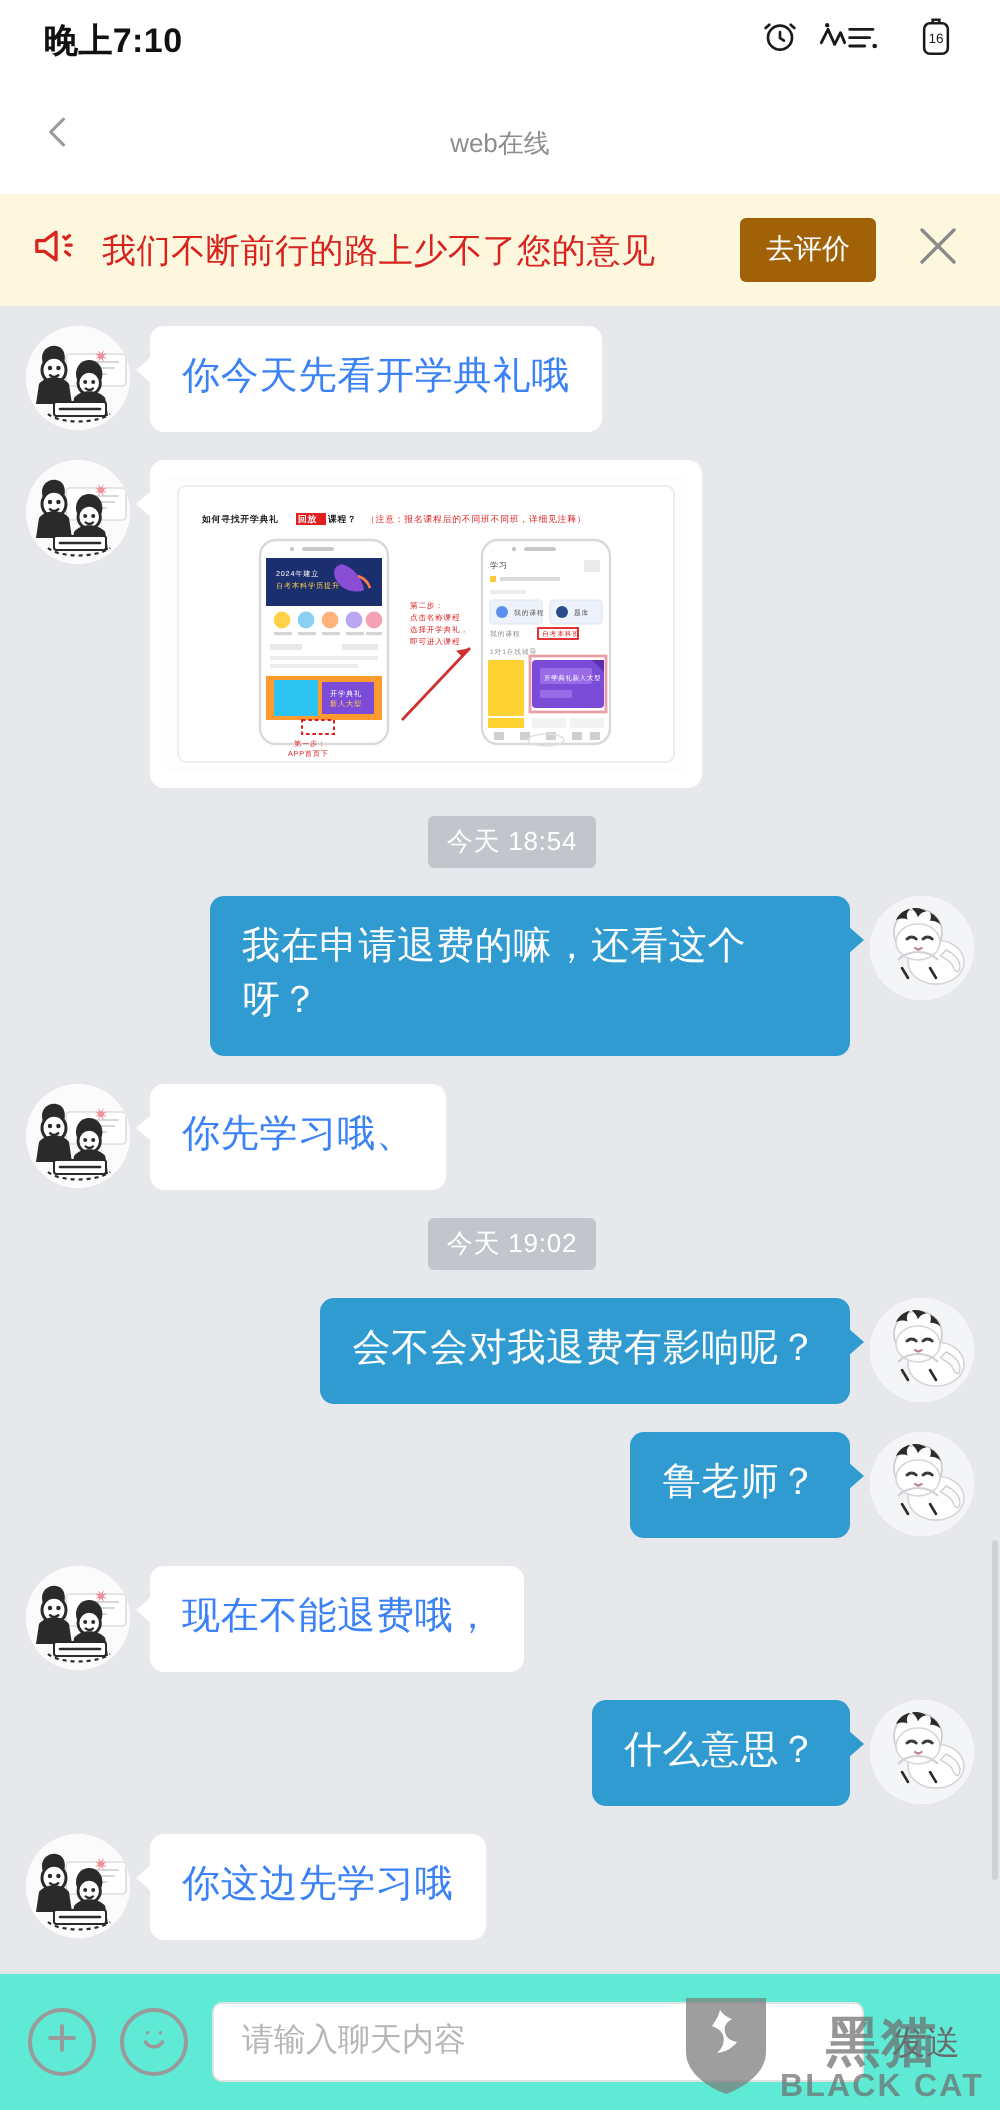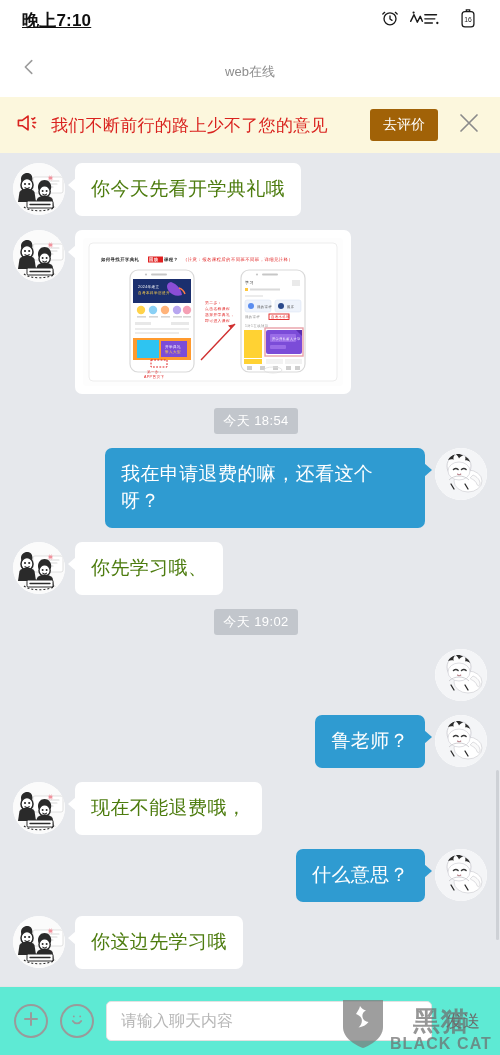--- a/index.html
+++ b/index.html
@@ -10,21 +10,21 @@
     overflow: hidden;
   }
   #app { position: relative; width: 500px; height: 1055px; background: #e6e8ec; }
 
   
   .statusbar {
     height: 40px; background: #ffffff;
     display: flex; align-items: center; justify-content: space-between;
     padding: 0 22px;
   }
-  .status-time { font-size: 17px; font-weight: 700; color: #111; letter-spacing: .2px; text-decoration: underline; }
+  .status-time { font-size: 17px; font-weight: 700; color: #111; letter-spacing: .2px; }
   .status-icons { display: flex; align-items: center; gap: 9px; }
 
   
   .header {
     height: 57px; background: #ffffff;
     position: relative; display: flex; align-items: center;
   }
   .back-btn {
     position: absolute; left: 14px; top: 50%; transform: translateY(-50%);
     width: 30px; height: 30px; display: flex; align-items: center; justify-content: center;
@@ -69,21 +69,21 @@
     flex: 0 0 52px; overflow: hidden; background: #fff;
   }
   .avatar svg { display: block; width: 52px; height: 52px; }
 
   .bubble-wrap { position: relative; max-width: 330px; }
   .bubble {
     position: relative; border-radius: 7px;
     padding: 13px 16px; font-size: 19px; line-height: 1.42;
     word-break: break-word; letter-spacing: .4px;
   }
-  .in .bubble  { background: #ffffff; color: #4d7c0f; margin-left: 10px; }
+  .in .bubble  { background: #ffffff; color: #3b82f6; margin-left: 10px; }
   .out .bubble { background: #2f9bd1; color: #ffffff; margin-right: 10px; }
 
   
   .in .bubble::before {
     content: ""; position: absolute; left: -7px; top: 15px;
     border-top: 7px solid transparent; border-bottom: 7px solid transparent;
     border-right: 8px solid #ffffff;
   }
   .out .bubble::after {
     content: ""; position: absolute; right: -7px; top: 15px;
@@ -410,20 +410,23 @@
   </svg>
         </div>
         <div class="bubble-wrap">
           <div class="bubble">你先学习哦、</div>
         </div>
       </div>
       <div class="ts-row">
         <div class="ts">今天 19:02</div>
       </div>
       <div class="row out">
+        <div class="bubble-wrap">
+          <div class="bubble">会不会对我退费有影响呢？</div>
+        </div>
         <div class="avatar">
           <svg viewBox="0 0 52 52">
     <circle cx="26" cy="26" r="26" fill="#f4f5f7"></circle>
     <ellipse cx="33" cy="33" rx="14" ry="11" fill="#ffffff" stroke="#d4d4d8" stroke-width=".8"></ellipse>
     <path d="M38 27c4 1.5 7 5 7 8.5 0 1.5-.7 2.5-1.8 2.2-1.5-.4-1.2-2.6-3-4.4-1.8-1.8-4-2.6-5-3.4z" fill="#fafafa" stroke="#d0d0d4" stroke-width=".7"></path>
     <path d="M12 18c0-6.5 5.5-11.5 12-11.5S36 11.5 36 18c0 2-.4 3.8-1.2 5.4l-21.6 0C12.4 21.8 12 20 12 18z" fill="#fdfdfd" stroke="#c9c9cf" stroke-width=".8"></path>
     <path d="M13 12c1.5-3 4-5 7-5.6-1.6 1.6-2 3.6-1.2 5.4-1.4-.8-3.4-.6-5.8.2z" fill="#2b2b2b"></path>
     <path d="M21 6.2c2.6-.6 5.2 0 7.2 1.6-2 .2-3.4 1.2-4.2 2.8-.6-1.8-1.6-3.2-3-4.4z" fill="#2b2b2b"></path>
     <path d="M30 8.4c2.6 1.2 4.4 3.2 5.2 5.8-1.6-1.4-3.4-2-5.2-1.8.6-1.4.6-2.8 0-4z" fill="#2b2b2b"></path>
     <ellipse cx="24" cy="23" rx="11" ry="9" fill="#ffffff" stroke="#d6d6da" stroke-width=".8"></ellipse>

